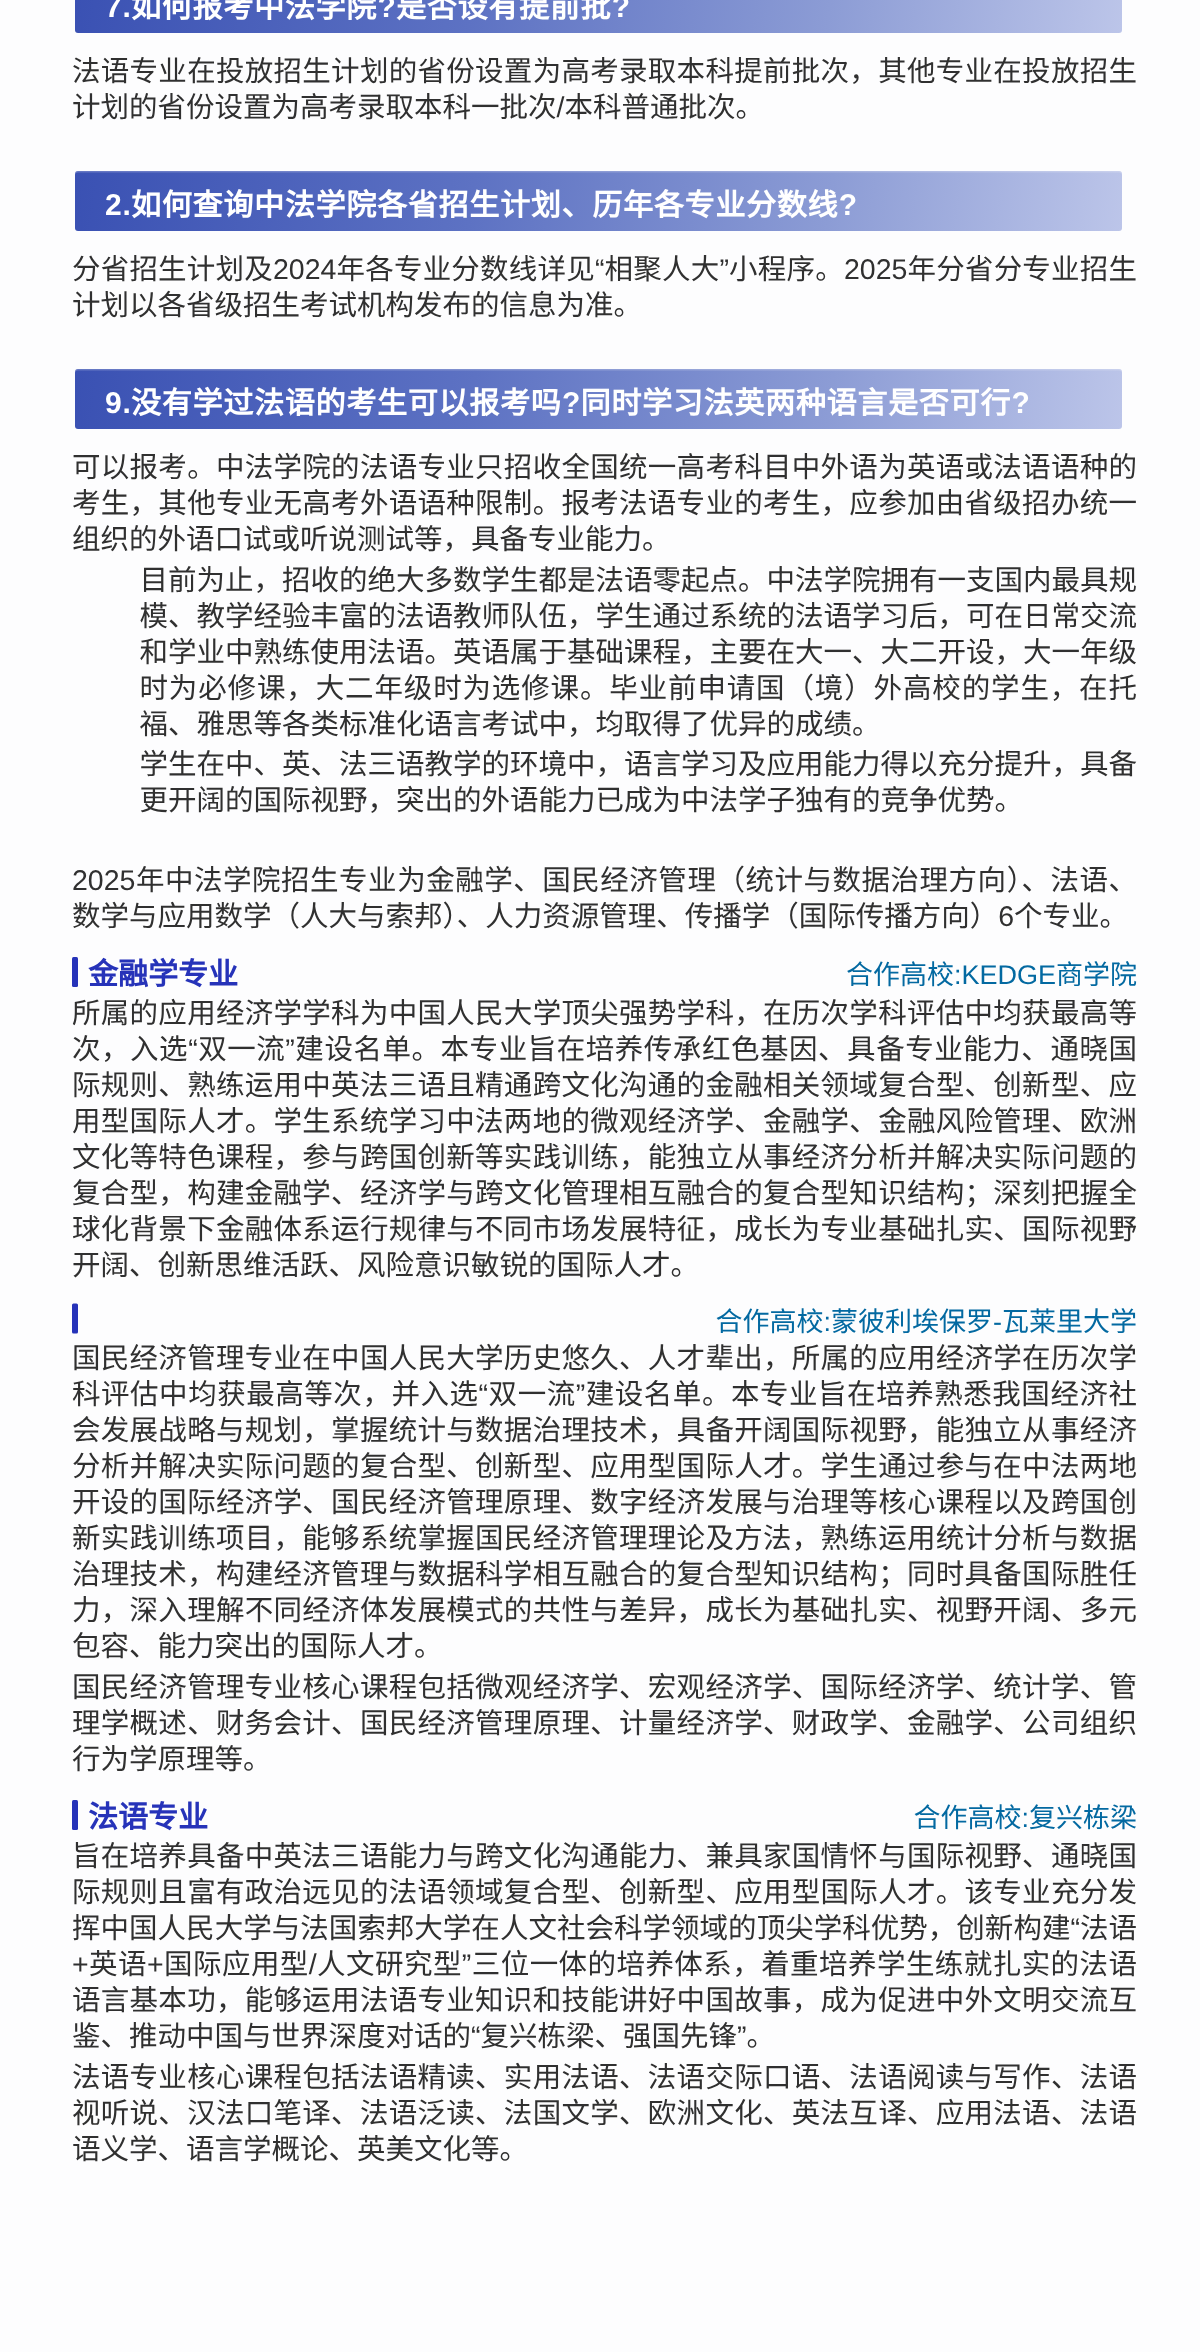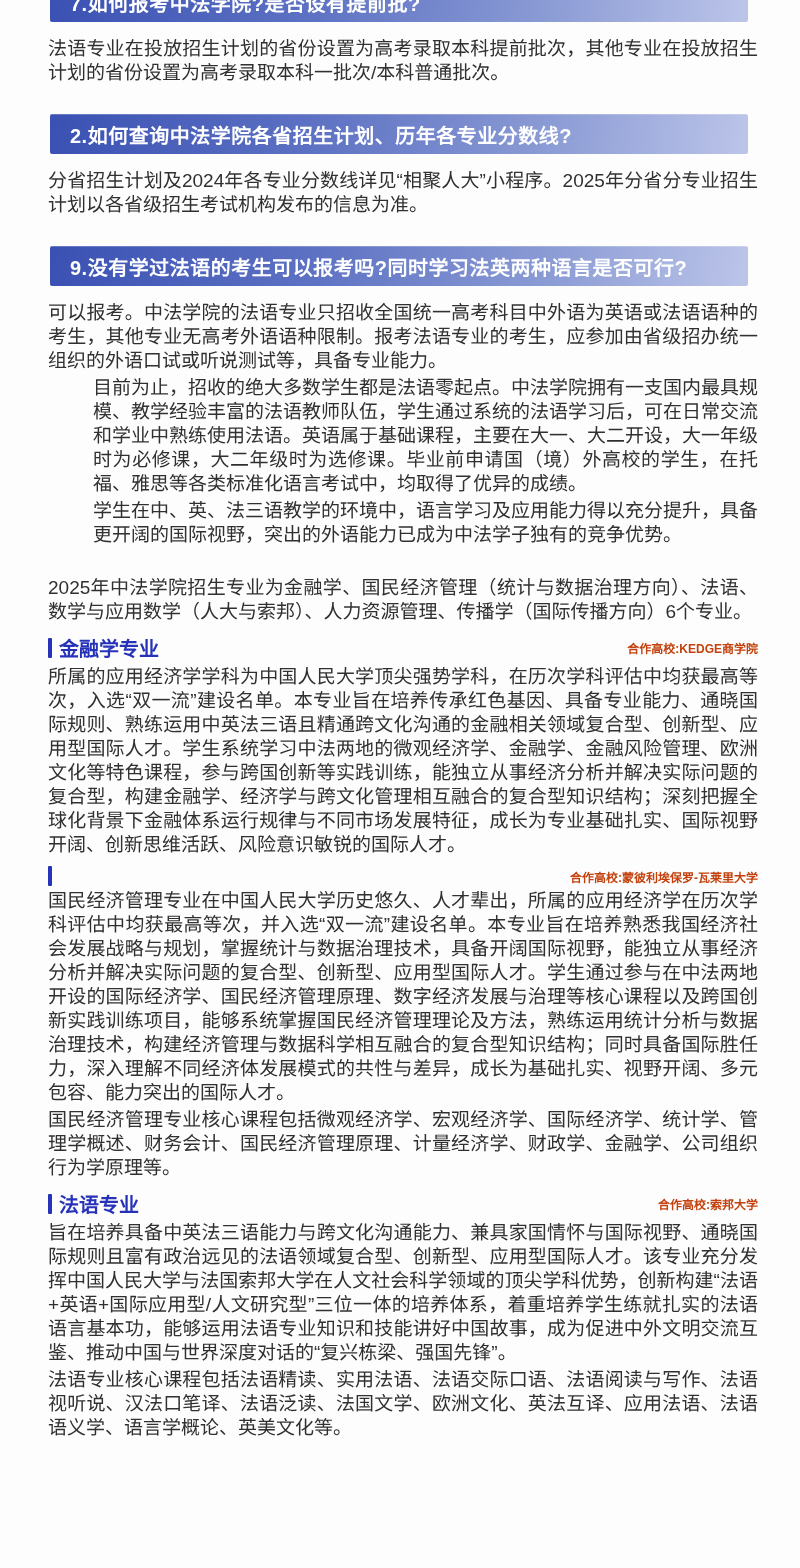--- a/index.html
+++ b/index.html
@@ -67,23 +67,23 @@
   }
   .major-name {
     font-size: 20px;
     font-weight: bold;
     color: #2633b9;
     margin: 0;
     white-space: nowrap;
   }
   .major-partner {
     margin-left: auto;
-    font-size: 12px;
-    font-weight: bold;
-    color: #c2410c;
+    font-size: 18px;
+    font-weight: normal;
+    color: #0369a1;
     white-space: nowrap;
   }
   .major-body {
     font-size: 19px;
     line-height: 24px;
     text-align: justify;
     color: #303030;
   }
   .major-body p { margin: 0; }
   .major-body p + p { margin-top: 3px; }
@@ -146,21 +146,21 @@
       <div class="major-body">
         <p>国民经济管理专业在中国人民大学历史悠久、人才辈出，所属的应用经济学在历次学科评估中均获最高等次，并入选“双一流”建设名单。本专业旨在培养熟悉我国经济社会发展战略与规划，掌握统计与数据治理技术，具备开阔国际视野，能独立从事经济分析并解决实际问题的复合型、创新型、应用型国际人才。学生通过参与在中法两地开设的国际经济学、国民经济管理原理、数字经济发展与治理等核心课程以及跨国创新实践训练项目，能够系统掌握国民经济管理理论及方法，熟练运用统计分析与数据治理技术，构建经济管理与数据科学相互融合的复合型知识结构；同时具备国际胜任力，深入理解不同经济体发展模式的共性与差异，成长为基础扎实、视野开阔、多元包容、能力突出的国际人才。</p>
         <p>国民经济管理专业核心课程包括微观经济学、宏观经济学、国际经济学、统计学、管理学概述、财务会计、国民经济管理原理、计量经济学、财政学、金融学、公司组织行为学原理等。</p>
       </div>
     </div>
 
     <div class="major">
       <div class="major-head">
         <span class="accent"></span>
         <h3 class="major-name">法语专业</h3>
-        <span class="major-partner">合作高校:索邦大学</span>
+        <span class="major-partner">合作高校:复兴栋梁</span>
       </div>
       <div class="major-body">
         <p>旨在培养具备中英法三语能力与跨文化沟通能力、兼具家国情怀与国际视野、通晓国际规则且富有政治远见的法语领域复合型、创新型、应用型国际人才。该专业充分发挥中国人民大学与法国索邦大学在人文社会科学领域的顶尖学科优势，创新构建“法语+英语+国际应用型/人文研究型”三位一体的培养体系，着重培养学生练就扎实的法语语言基本功，能够运用法语专业知识和技能讲好中国故事，成为促进中外文明交流互鉴、推动中国与世界深度对话的“复兴栋梁、强国先锋”。</p>
         <p>法语专业核心课程包括法语精读、实用法语、法语交际口语、法语阅读与写作、法语视听说、汉法口笔译、法语泛读、法国文学、欧洲文化、英法互译、应用法语、法语语义学、语言学概论、英美文化等。</p>
       </div>
     </div>
 
   </section>
 
 </div>

